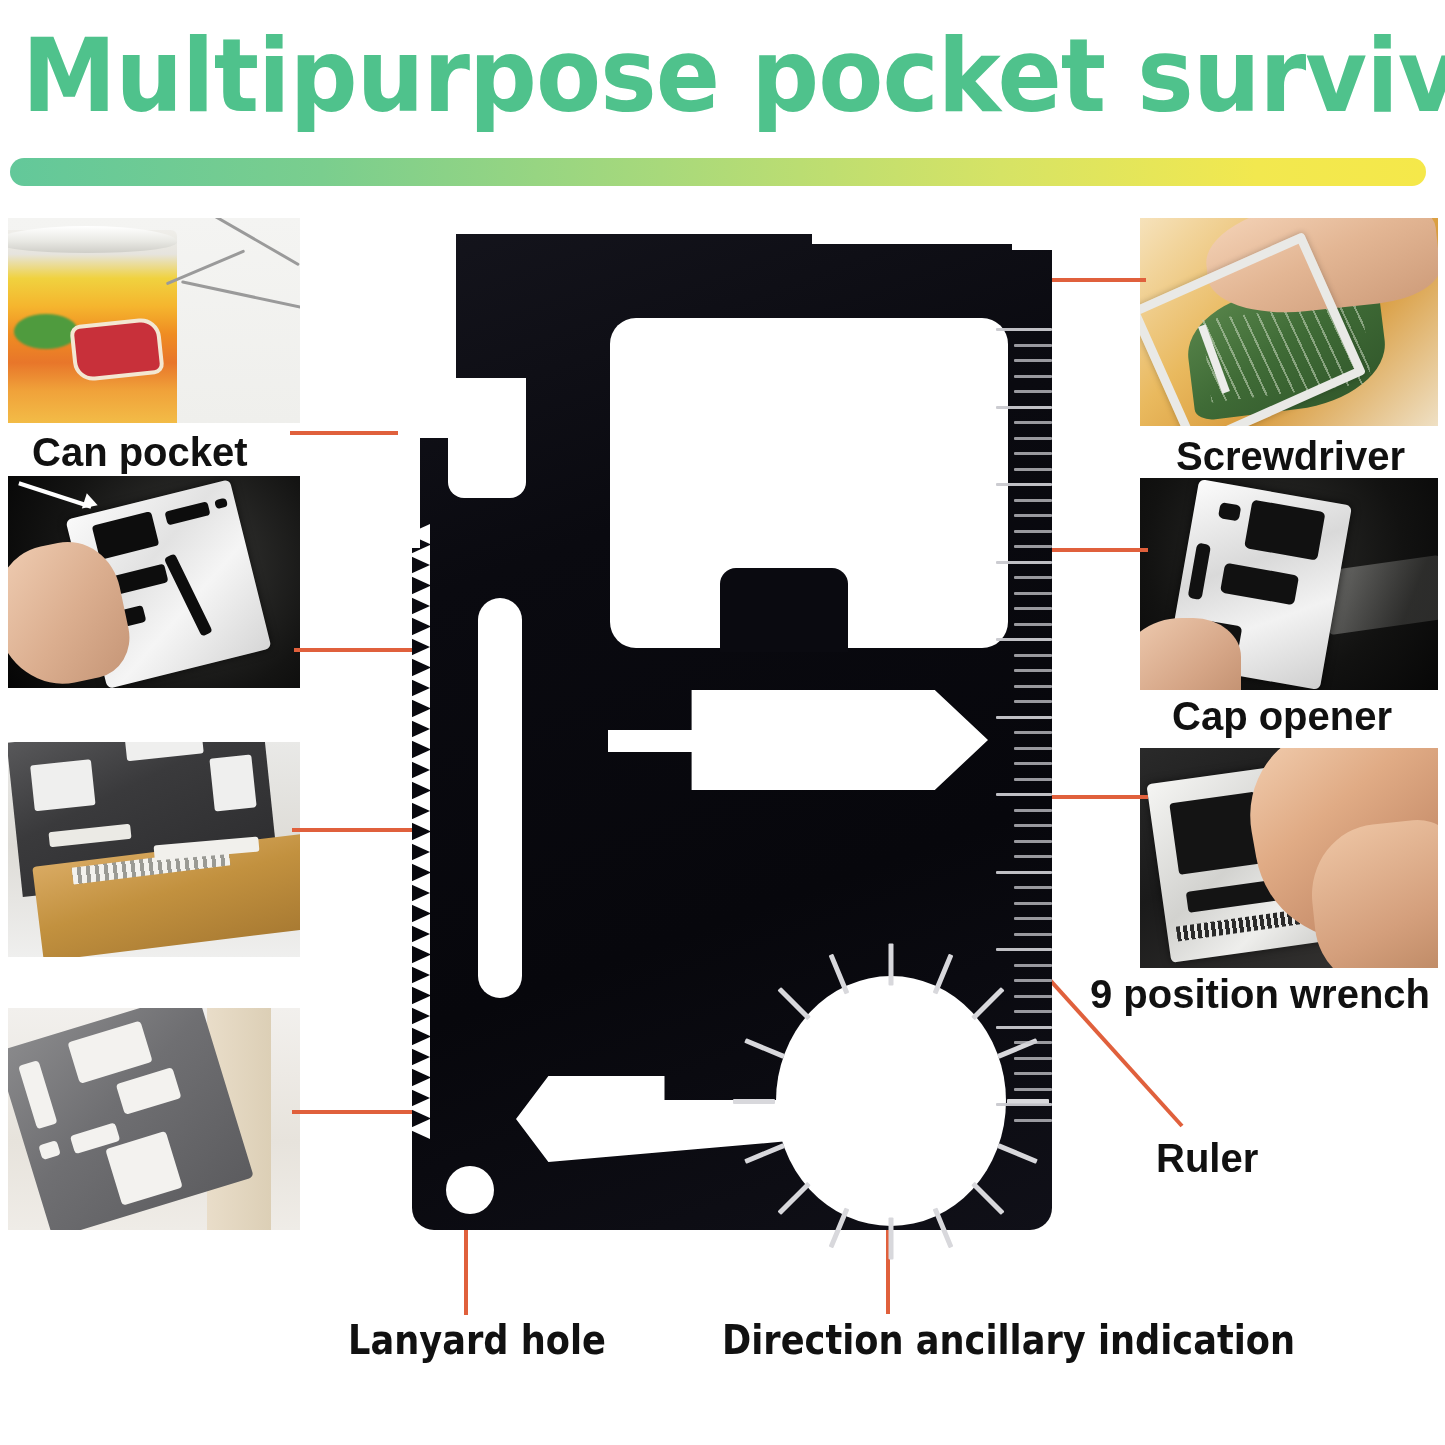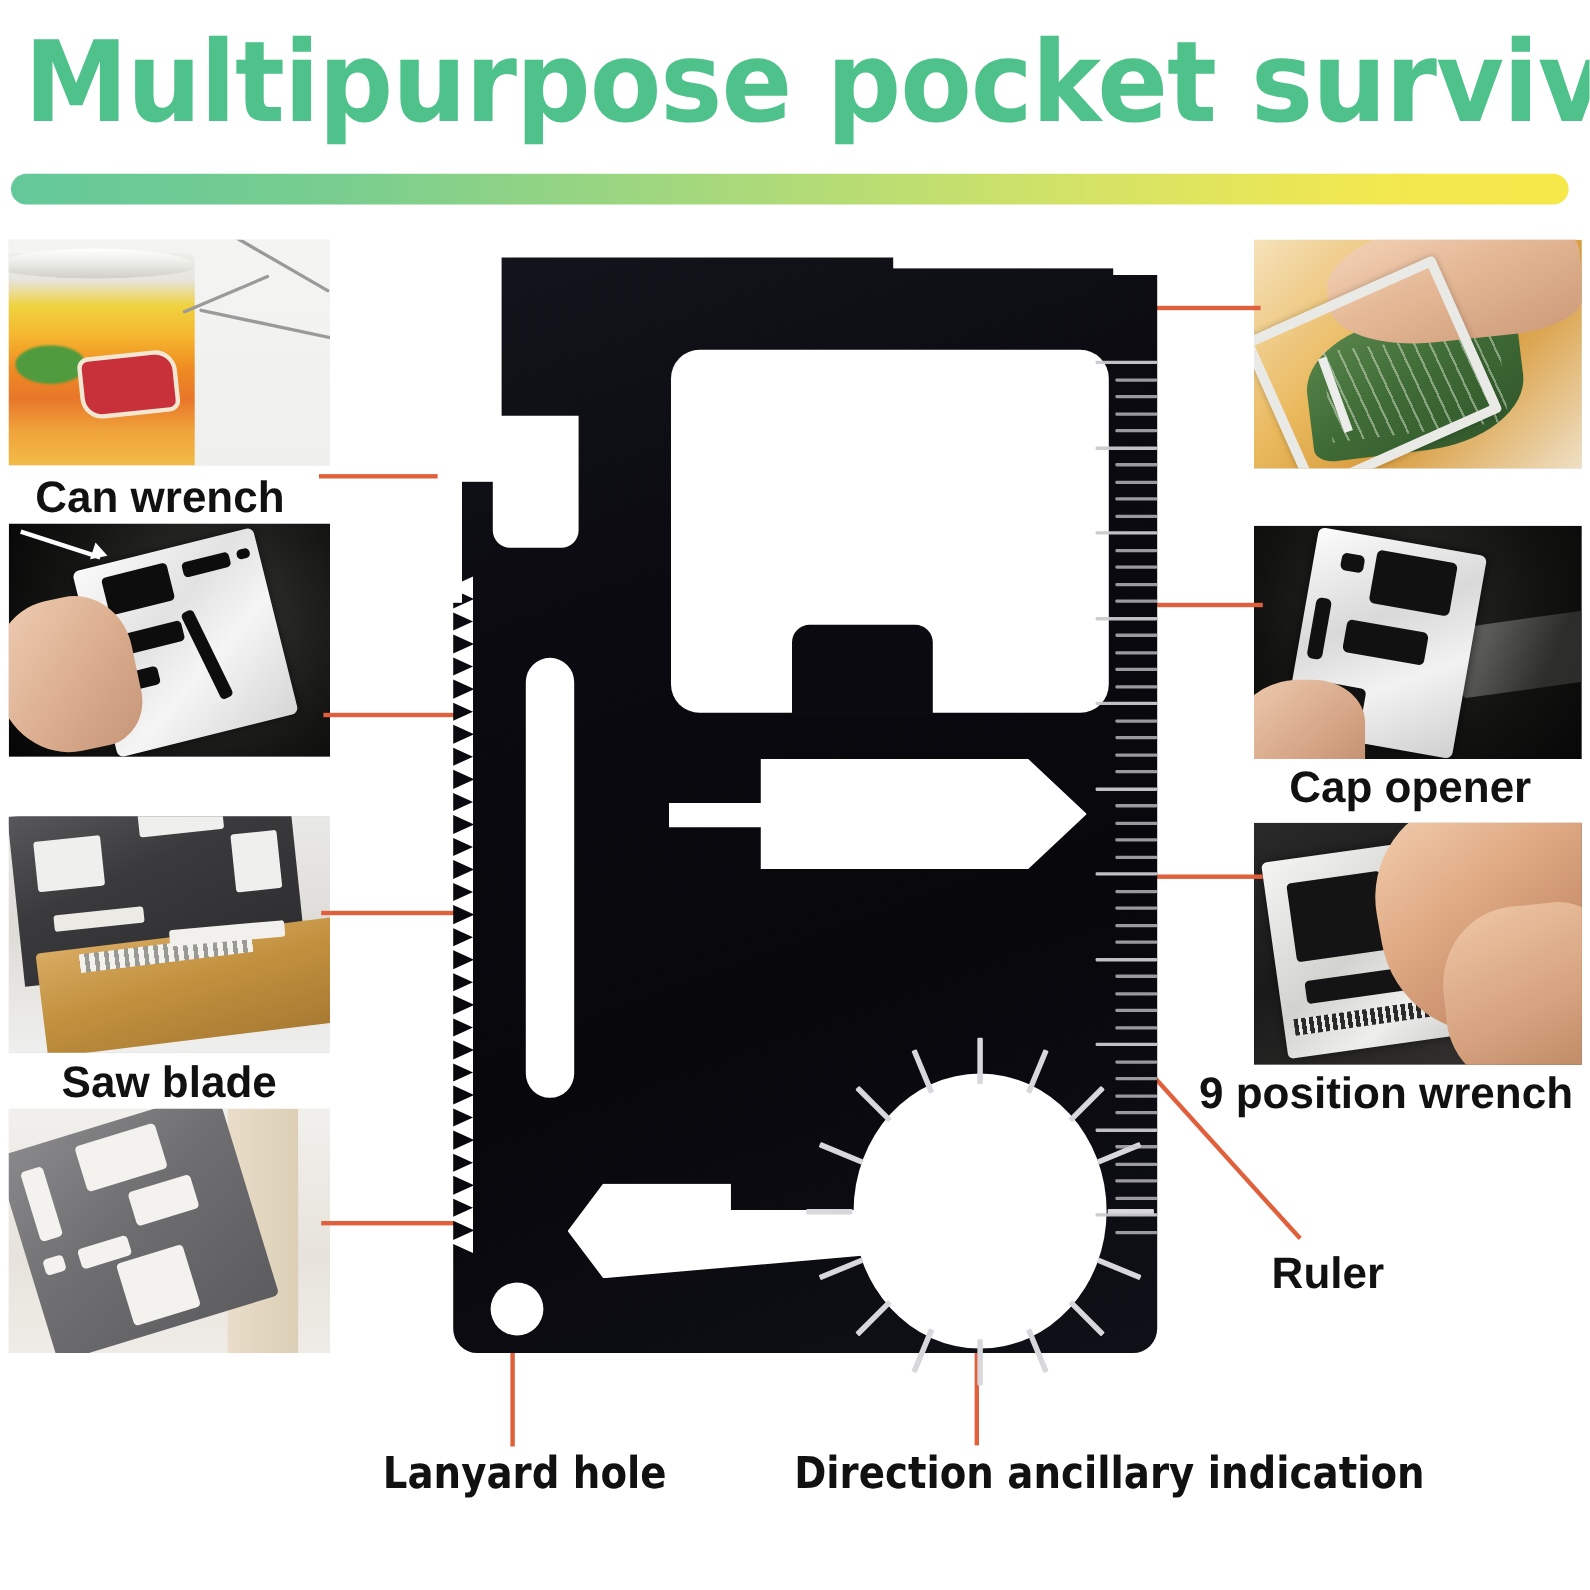--- a/index.html
+++ b/index.html
@@ -218,21 +218,21 @@
     <div class="can"></div>
       <div class="canrim"></div>
     <div class="greenblob"></div>
       <div class="redlabel"></div>
     <div class="blade">
         <i class="b1"></i>
         <i class="b2"></i>
         <i class="b3"></i>
       </div>
   </div>
-  <div class="thumb-label" style="left:32px;top:430px;">Can wrench</div>
+  <div class="thumb-label" style="left:32px;top:430px;">Can pocket</div>
 
   <div class="thumb t2" style="left:8px;top:476px;width:292px;height:212px;">
     <div class="ph"></div>
     <div class="card">
       <div class="h h1"></div>
         <div class="h h2"></div>
         <div class="h h3"></div>
       <div class="h h4"></div>
         <div class="h h5"></div>
         <div class="h h6"></div>
@@ -247,21 +247,20 @@
     <div class="tool">
         <div class="hh hh1"></div>
         <div class="hh hh2"></div>
         <div class="hh hh3"></div>
       </div>
     <div class="wood"></div>
       <div class="teeth"></div>
     <div class="bar1"></div>
       <div class="bar2"></div>
   </div>
-  <div class="thumb-label" style="left:56px;top:962px;">Saw blade</div>
 
   <div class="thumb t4" style="left:8px;top:1008px;width:292px;height:222px;">
     <div class="ph"></div>
     <div class="wood"></div>
     <div class="card">
       <div class="h c1"></div>
         <div class="h c2"></div>
         <div class="h c3"></div>
       <div class="h c4"></div>
         <div class="h c5"></div>
@@ -270,20 +269,21 @@
   </div>
 
   <div class="thumb t5" style="left:1140px;top:218px;width:298px;height:208px;">
     <div class="ph"></div>
     <div class="leaf"></div>
       <div class="veins"></div>
     <div class="hand"></div>
     <div class="tool"></div>
       <div class="tool2"></div>
   </div>
+  <div class="thumb-label" style="left:1176px;top:434px;">Screwdriver</div>
 
   <div class="thumb t6" style="left:1140px;top:478px;width:298px;height:212px;">
     <div class="ph"></div>
     <div class="bg2"></div>
     <div class="card">
       <div class="h d1"></div>
         <div class="h d2"></div>
         <div class="h d3"></div>
       <div class="h d4"></div>
         <div class="h d5"></div>

